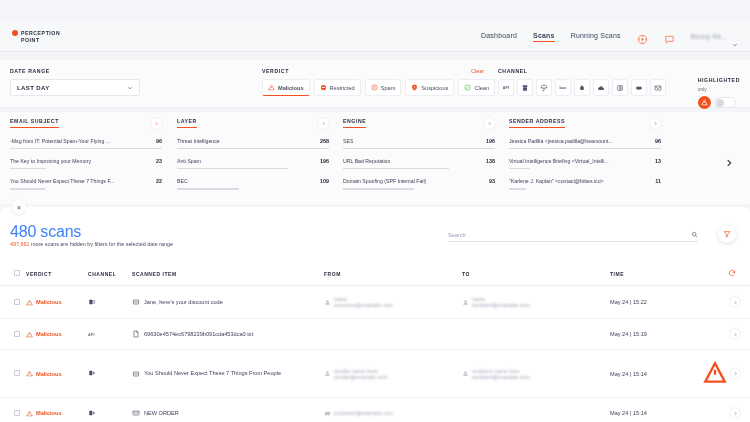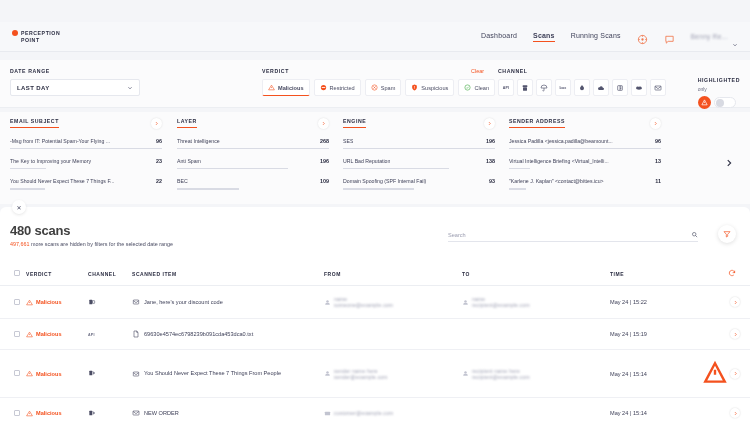--- a/index.html
+++ b/index.html
@@ -102,21 +102,21 @@
   .close-chip {
     position: absolute; top: 200px; left: 12px; width: 14px; height: 14px; border-radius: 50%;
     background: #fff; box-shadow: 0 1px 3px rgba(0,0,0,.10);
     display: flex; align-items: center; justify-content: center; font-size: 6px; color: #4a4c63; z-index: 4;
   }
   .panel {
     position: absolute; top: 207px; left: 0; width: 750px; height: 215px; background: #fff;
     border-top-left-radius: 6px; border-top-right-radius: 6px;
   }
   .panel-head { position: relative; height: 58px; }
-  .scan-count { position: absolute; left: 10px; top: 16px; font-size: 13px; font-weight: 700; color: #404040; letter-spacing: -.2px; }
+  .scan-count { position: absolute; left: 10px; top: 16px; font-size: 16px; font-weight: 400; color: #3b82f6; letter-spacing: -.2px; }
   .scan-sub { position: absolute; left: 10px; top: 34px; font-size: 5.4px; color: #4a4c63; }
   .scan-sub .hl { color: #f4511e; }
   .search-wrap { position: absolute; right: 52px; top: 24px; width: 250px; border-bottom: 1px solid #e3e5ec; display: flex; align-items: center; padding-bottom: 3px; }
   .search-wrap input { border: 0; outline: 0; font-size: 5.6px; color: #3d3f57; width: 100%; background: transparent; font-family: "Liberation Sans", sans-serif; }
   .search-wrap input::placeholder { color: #9b9db0; }
   .search-wrap svg { width: 7px; height: 7px; color: #3d3f57; flex: none; }
   .funnel-btn {
     position: absolute; right: 14px; top: 18px; width: 18px; height: 18px; border-radius: 50%;
     background: #fff; box-shadow: 0 1px 4px rgba(0,0,0,.13);
     display: flex; align-items: center; justify-content: center; color: #f4511e;

